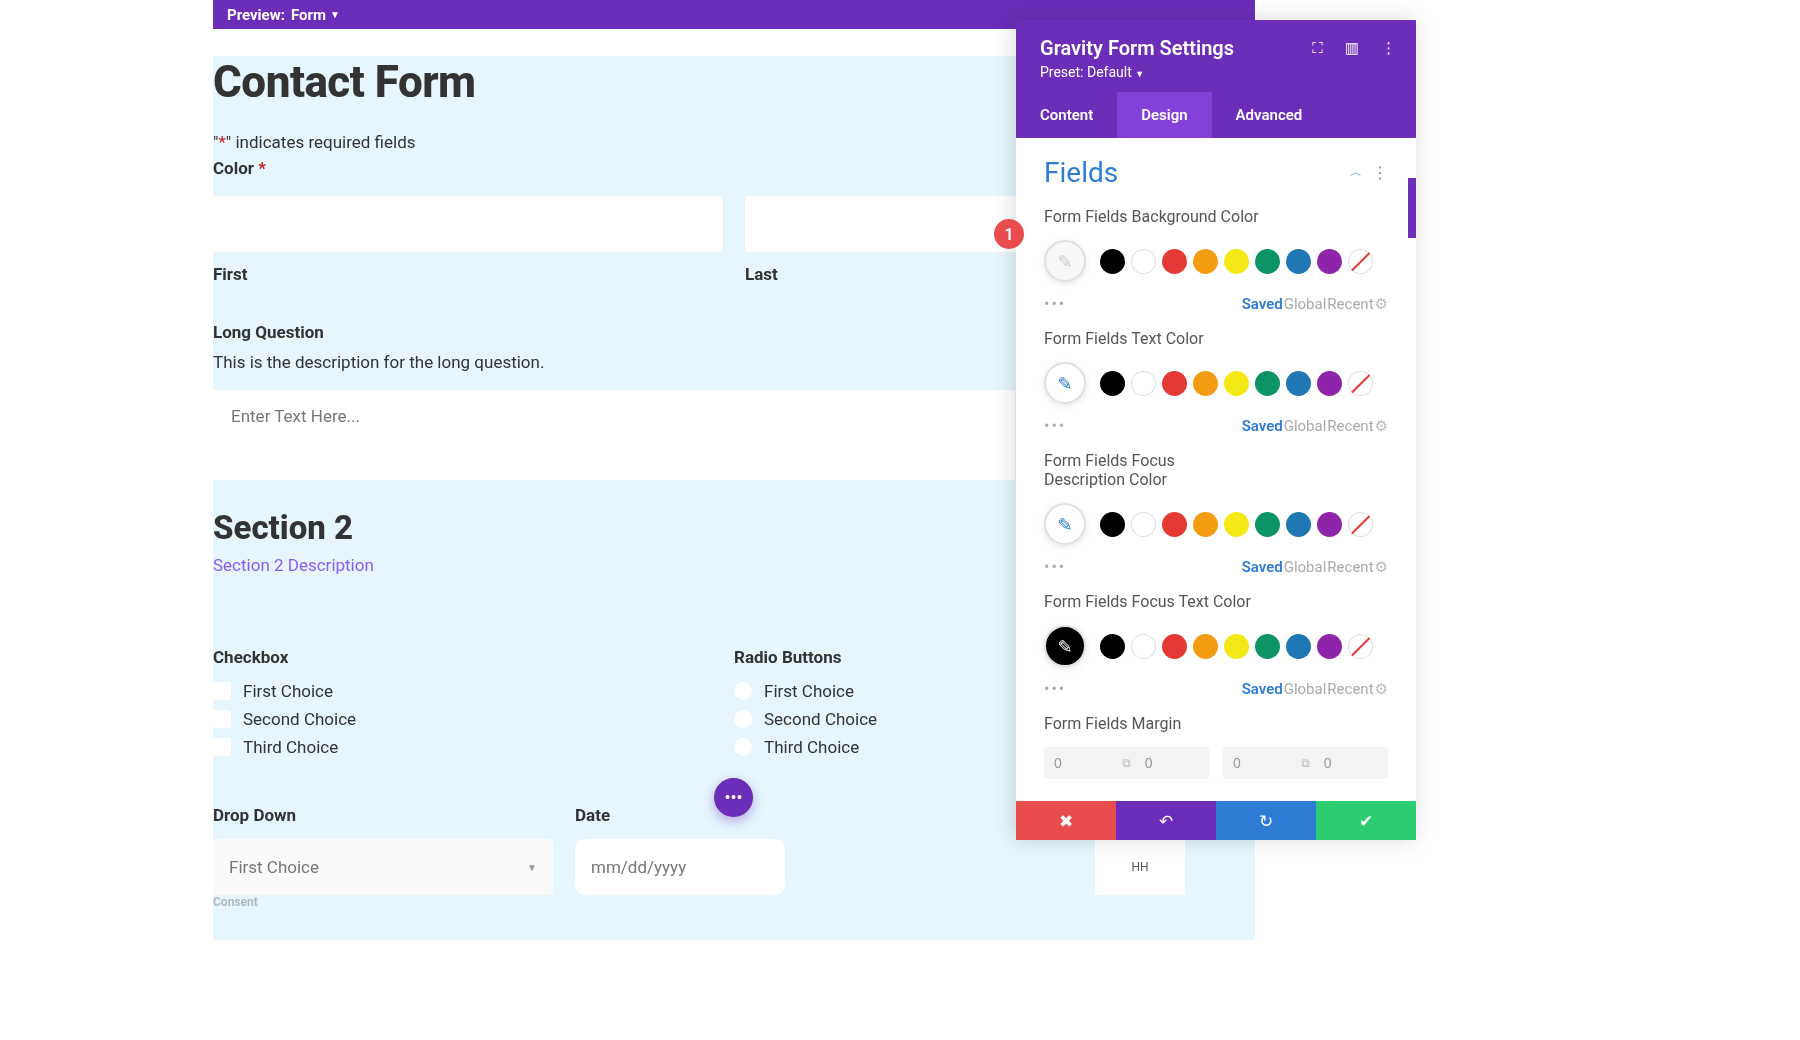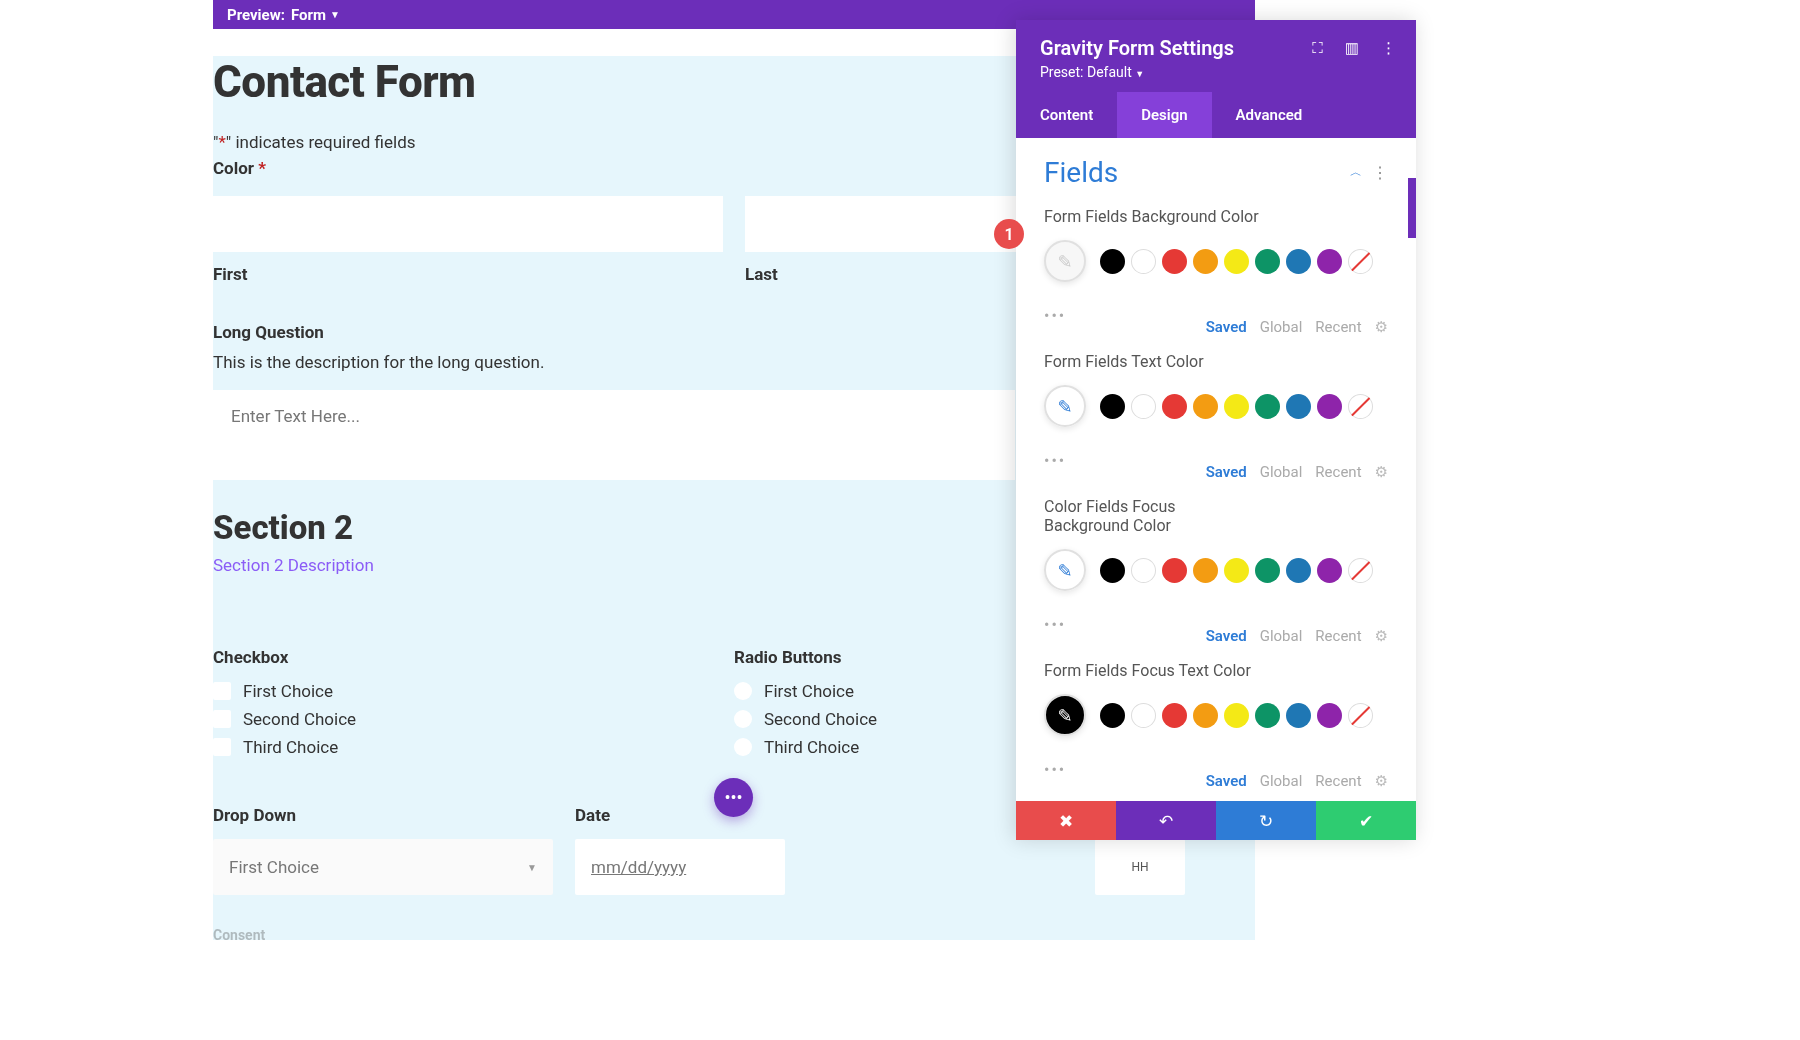--- a/index.html
+++ b/index.html
@@ -36,21 +36,21 @@
 .choice-item { display: flex; align-items: center; margin-bottom: 8px; font-size: 17px; color: #333; }
 .cb { width: 18px; height: 18px; background: #fff; margin-right: 12px; border-radius: 2px; }
 .rd { width: 18px; height: 18px; background: #fff; border-radius: 50%; margin-right: 12px; }
 
 .bottom-row { display: flex; margin-top: 40px; }
 .dd-col { width: 340px; margin-right: 22px; }
 .date-col { width: 220px; margin-right: 140px; }
 .time-col { width: 100px; }
 .select-box { background: #fafafa; height: 56px; width: 100%; margin-top: 14px; display: flex; align-items: center; padding: 0 16px; color: #777; font-size: 17px; position: relative; border-radius: 2px; }
 .select-box .caret { position: absolute; right: 16px; font-size: 10px; color: #999; }
-.date-box { background: #fff; height: 56px; width: 210px; margin-top: 14px; display: flex; align-items: center; padding: 0 16px; color: #777; font-size: 17px; border-radius: 2px; text-decoration: underline; }
+.date-box { background: #fff; height: 56px; width: 210px; margin-top: 14px; display: flex; align-items: center; padding: 0 16px; color: #777; font-size: 17px; border-radius: 10px; }
 .time-box { background: #fff; height: 56px; width: 90px; margin-top: 14px; display: flex; align-items: center; justify-content: center; color: #555; font-size: 12px; border-radius: 2px; }
 
 .fab { position: absolute; left: 714px; top: 778px; width: 39px; height: 39px; background: #6c2eb9; border-radius: 50%; display: flex; align-items: center; justify-content: center; color: #fff; font-size: 18px; box-shadow: 0 4px 12px rgba(108,46,185,0.4); }
 
 
 .panel { position: absolute; left: 1016px; top: 20px; width: 400px; height: 820px; background: #fff; box-shadow: -2px 0 20px rgba(0,0,0,0.15); display: flex; flex-direction: column; }
 .panel-header { background: #6c2eb9; color: #fff; padding: 16px 20px 12px 24px; }
 .panel-title-row { display: flex; align-items: center; justify-content: space-between; }
 .panel-title { font-size: 20px; font-weight: 600; }
 .panel-icons { display: flex; gap: 22px; }
@@ -78,40 +78,40 @@
 .picker.dark { background: #000; }
 .picker .ink { font-size: 18px; color: #2e7cd6; }
 .picker.dark .ink { color: #fff; }
 .swatch { width: 25px; height: 25px; border-radius: 50%; cursor: pointer; }
 .swatch.border { box-shadow: inset 0 0 0 1px #ddd; }
 .swatch.none { background: #fff; box-shadow: inset 0 0 0 1px #ddd; position: relative; overflow: hidden; }
 .swatch.none::after { content: ''; position: absolute; width: 140%; height: 2px; background: #e53935; top: 50%; left: -20%; transform: rotate(-45deg); }
 
 .tab-row { display: flex; align-items: center; justify-content: space-between; padding: 8px 28px 6px 28px; }
 .tab-row .more-dots { color: #aaa; font-size: 16px; cursor: pointer; letter-spacing: 2px; }
-.tab-links { display: flex; gap: 13px; font-size: 15px; align-items: center; margin-top: 24px; }
+.tab-links { display: flex; gap: 1px; font-size: 15px; align-items: center; }
 .tab-links .lnk { color: #aaa; cursor: pointer; }
 .tab-links .lnk.active { color: #2e7cd6; font-weight: 600; }
 .tab-links .gear { color: #bbb; font-size: 15px; cursor: pointer; }
 
 .margin-group { padding: 10px 28px; }
 .margin-inputs { display: flex; gap: 14px; margin-top: 10px; }
 .margin-pair { display: flex; align-items: center; background: #f3f3f3; border-radius: 4px; height: 32px; flex: 1; }
 .margin-pair input { border: none; background: transparent; width: 50%; padding: 0 10px; font-size: 14px; color: #999; }
 .margin-pair .link-icon { color: #bbb; font-size: 12px; padding: 0 4px; }
 
 .action-bar { display: flex; height: 39px; }
 .action-btn { flex: 1; display: flex; align-items: center; justify-content: center; color: #fff; font-size: 17px; cursor: pointer; }
 .action-btn.red-bg { background: #e84c4c; }
 .action-btn.purple-bg { background: #6c2eb9; }
 .action-btn.blue-bg { background: #2e7cd6; }
 .action-btn.green-bg { background: #2ecc71; }
 
 .badge-1 { position: absolute; left: 994px; top: 219px; width: 30px; height: 30px; background: #e84c4c; border-radius: 50%; color: #fff; display: flex; align-items: center; justify-content: center; font-size: 16px; font-weight: 600; z-index: 10; }
-.consent-label { font-size: 14px; font-weight: 700; color: #333; margin-top: 32px; }
+.consent-label { font-size: 12px; font-weight: 700; color: #333; }
 </style>
 </head>
 <body>
 
 <div class="preview-bar">
   <span class="label">Preview:</span>
   <span class="value">Form</span>
   <span class="chev">▼</span>
 </div>
 
@@ -286,21 +286,21 @@
       <span class="more-dots">•••</span>
       <div class="tab-links">
         <span class="lnk active">Saved</span>
         <span class="lnk">Global</span>
         <span class="lnk">Recent</span>
         <span class="gear">⚙</span>
       </div>
     </div>
 
     <div class="color-group">
-      <div class="color-label" style="max-width:210px;">Color Fields Focus Background Color</div>
+      <div class="color-label" style="max-width:210px;">Form Fields Focus Description Color</div>
       <div class="color-row">
         <div class="picker">
             <span class="ink">✎</span>
           </div>
         <span class="swatch" style="background:#000;"></span>
         <span class="swatch border" style="background:#fff;"></span>
         <span class="swatch" style="background:#e53935;"></span>
         <span class="swatch" style="background:#f39c12;"></span>
         <span class="swatch" style="background:#f4e916;"></span>
         <span class="swatch" style="background:#0d9466;"></span>

